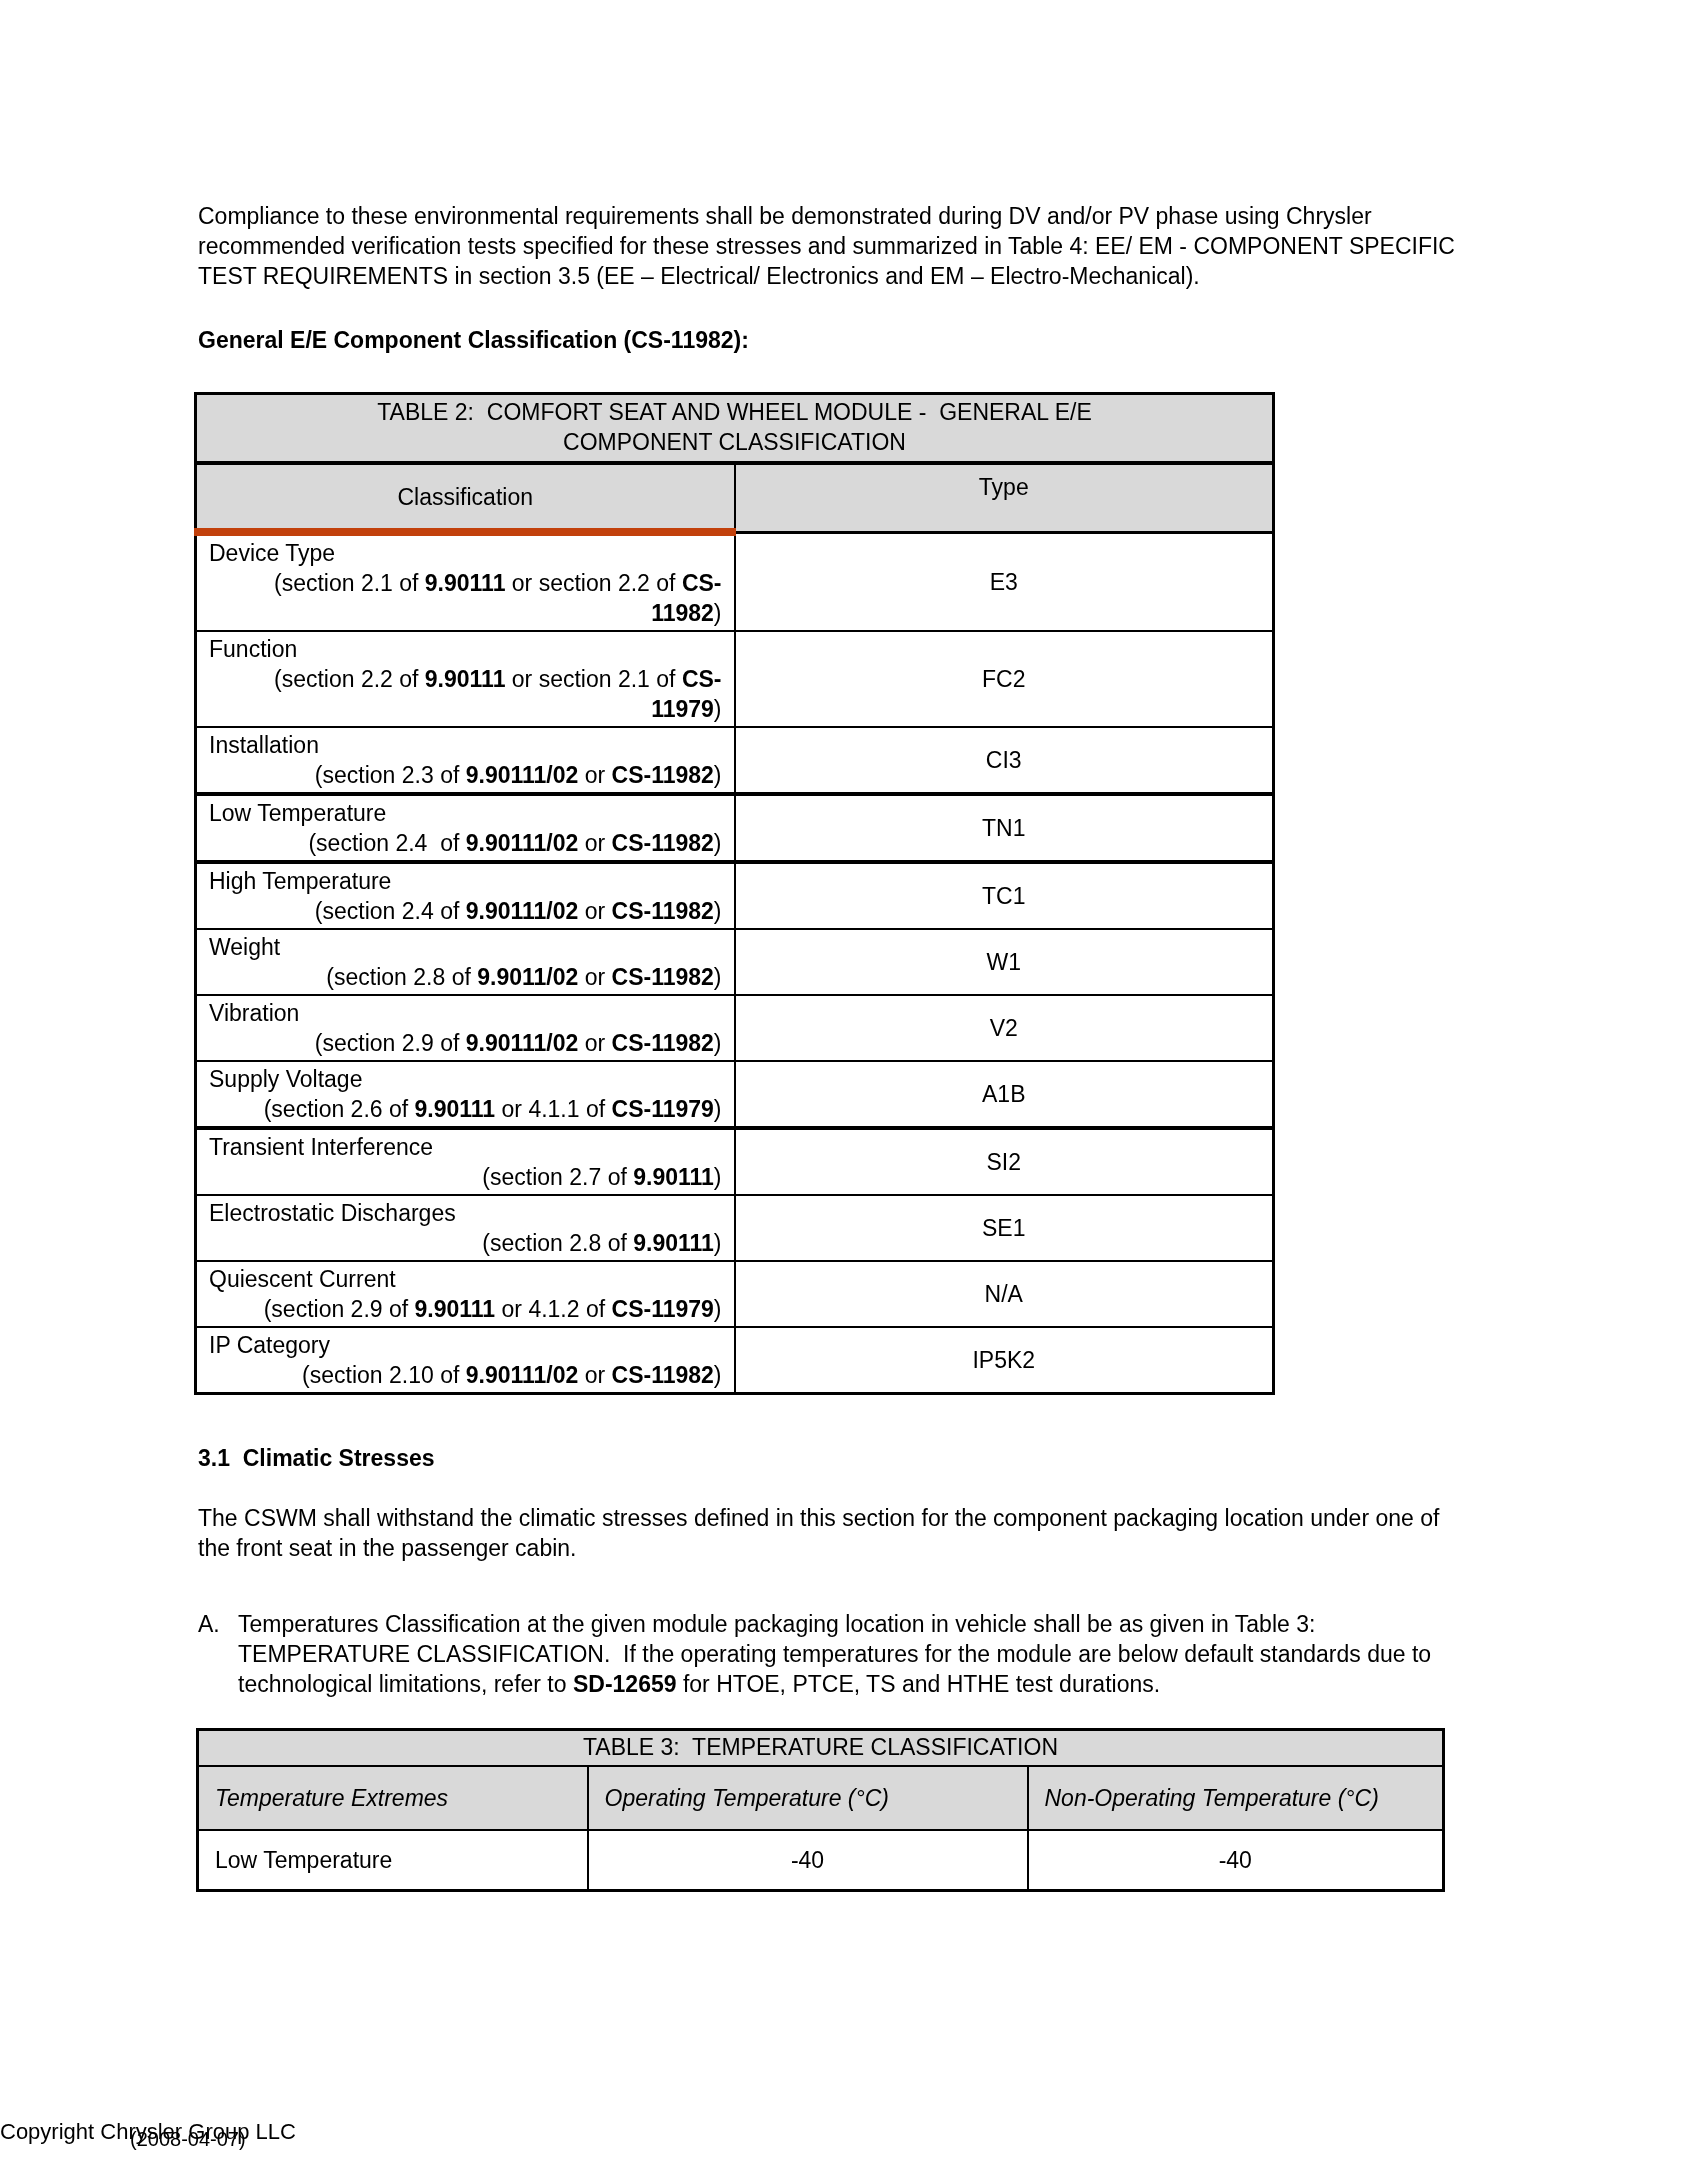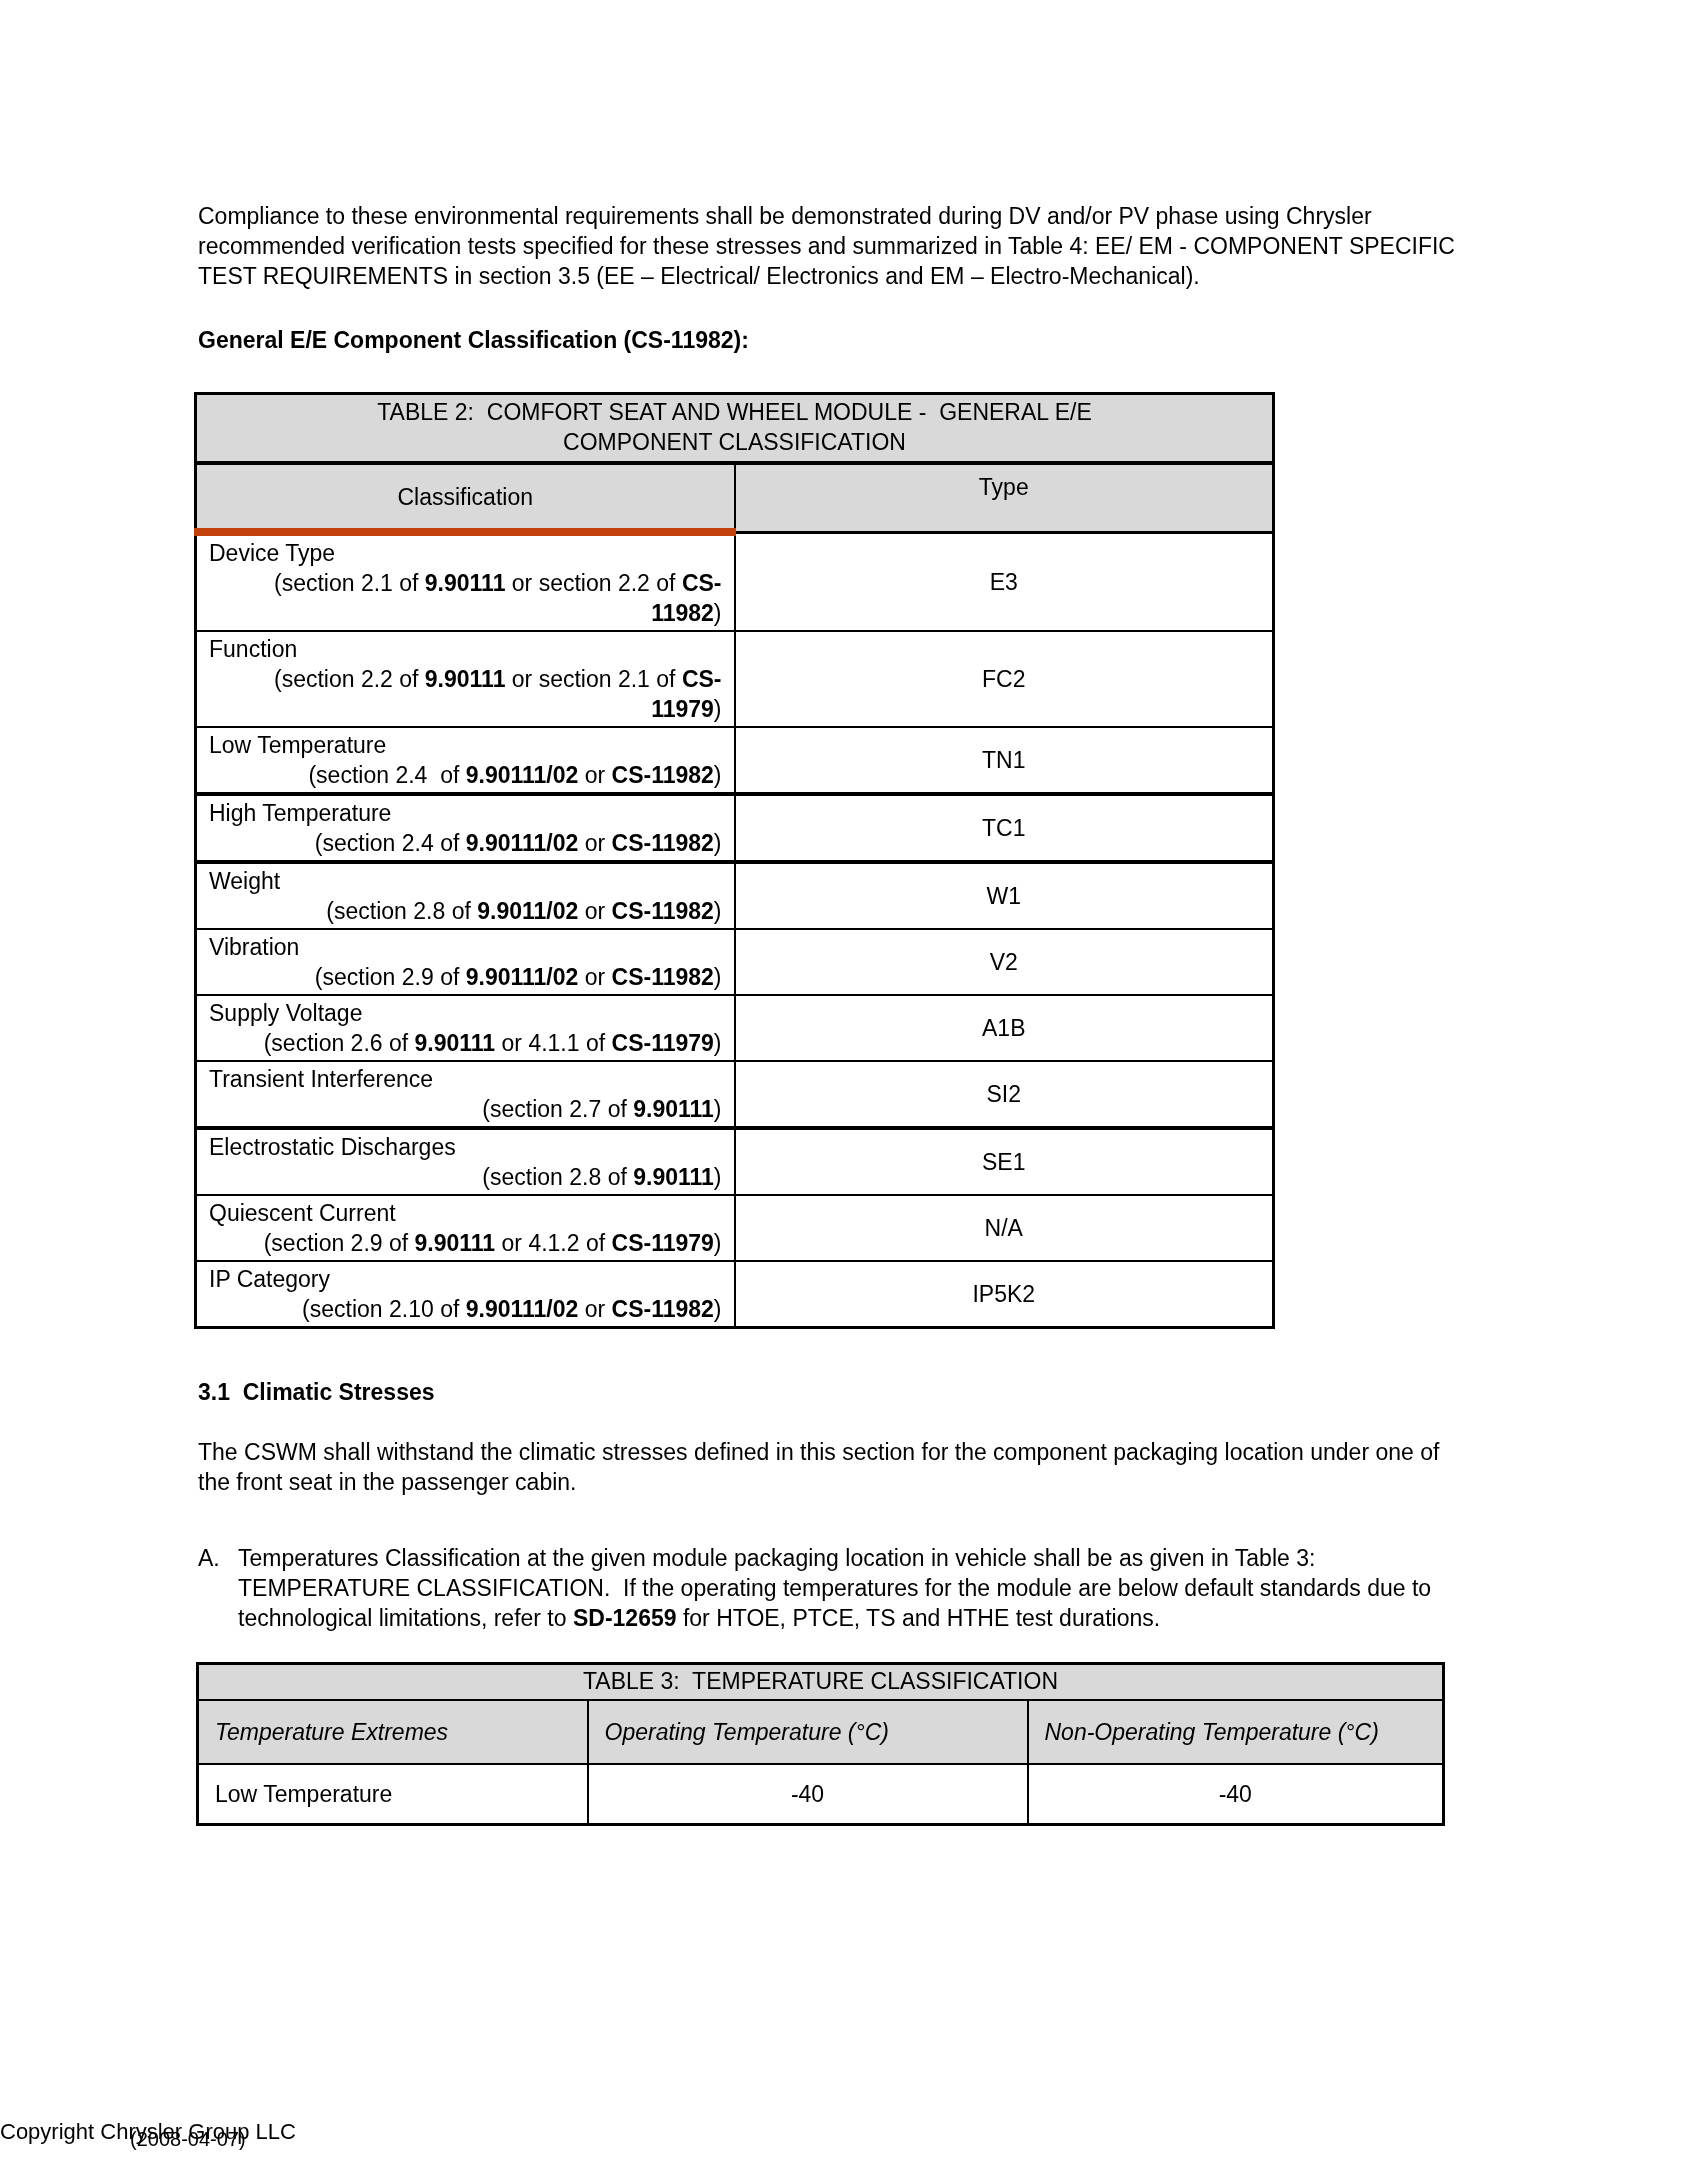--- a/index.html
+++ b/index.html
@@ -111,20 +111,27 @@
           </tr>
           <tr>
             <td class="cls">
               <div class="lbl">Function</div>
               <div class="sec"><span>(section 2.2 of </span><span class="b">9.90111</span><span> or section 2.1 of </span><span class="b">CS-11979</span><span>)</span></div>
             </td>
             <td class="typ">FC2</td>
           </tr>
           <tr>
             <td class="cls">
+              <div class="lbl">Installation</div>
+              <div class="sec"><span>(section 2.3 of </span><span class="b">9.90111/02</span><span> or </span><span class="b">CS-11982</span><span>)</span></div>
+            </td>
+            <td class="typ">CI3</td>
+          </tr>
+          <tr>
+            <td class="cls">
               <div class="lbl">Low Temperature</div>
               <div class="sec"><span>(section 2.4  of </span><span class="b">9.90111/02</span><span> or </span><span class="b">CS-11982</span><span>)</span></div>
             </td>
             <td class="typ">TN1</td>
           </tr>
           <tr>
             <td class="cls">
               <div class="lbl">High Temperature</div>
               <div class="sec"><span>(section 2.4 of </span><span class="b">9.90111/02</span><span> or </span><span class="b">CS-11982</span><span>)</span></div>
             </td>

